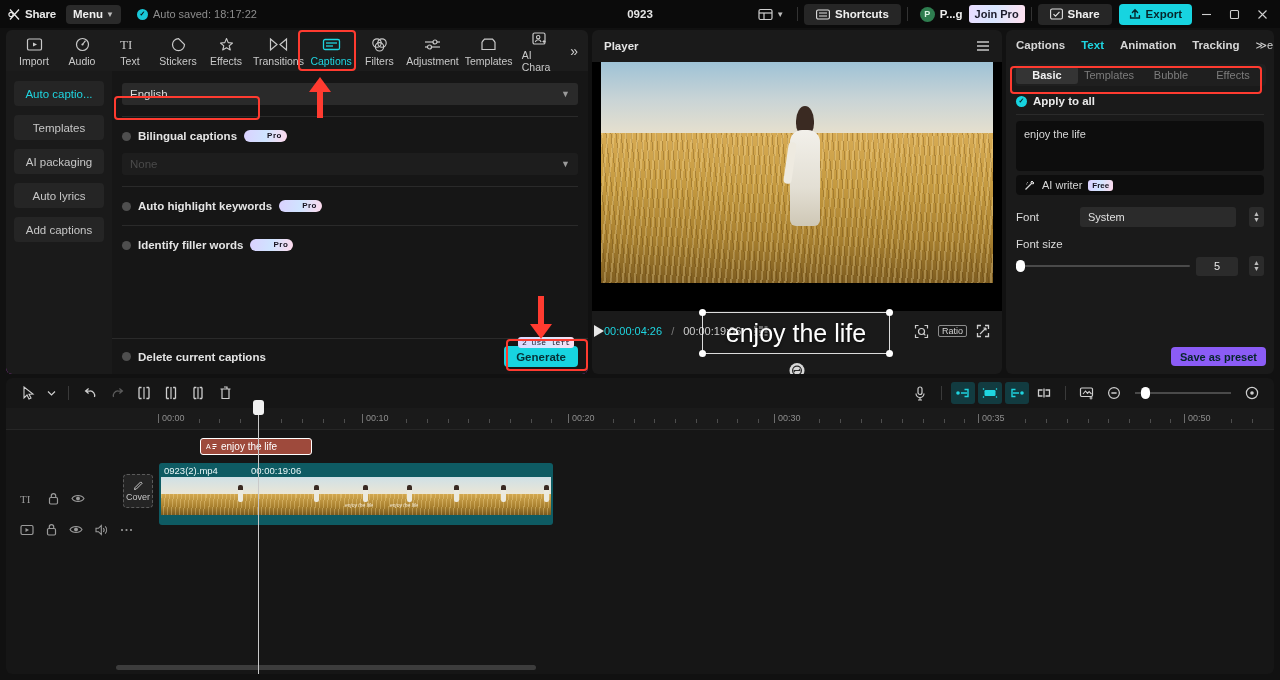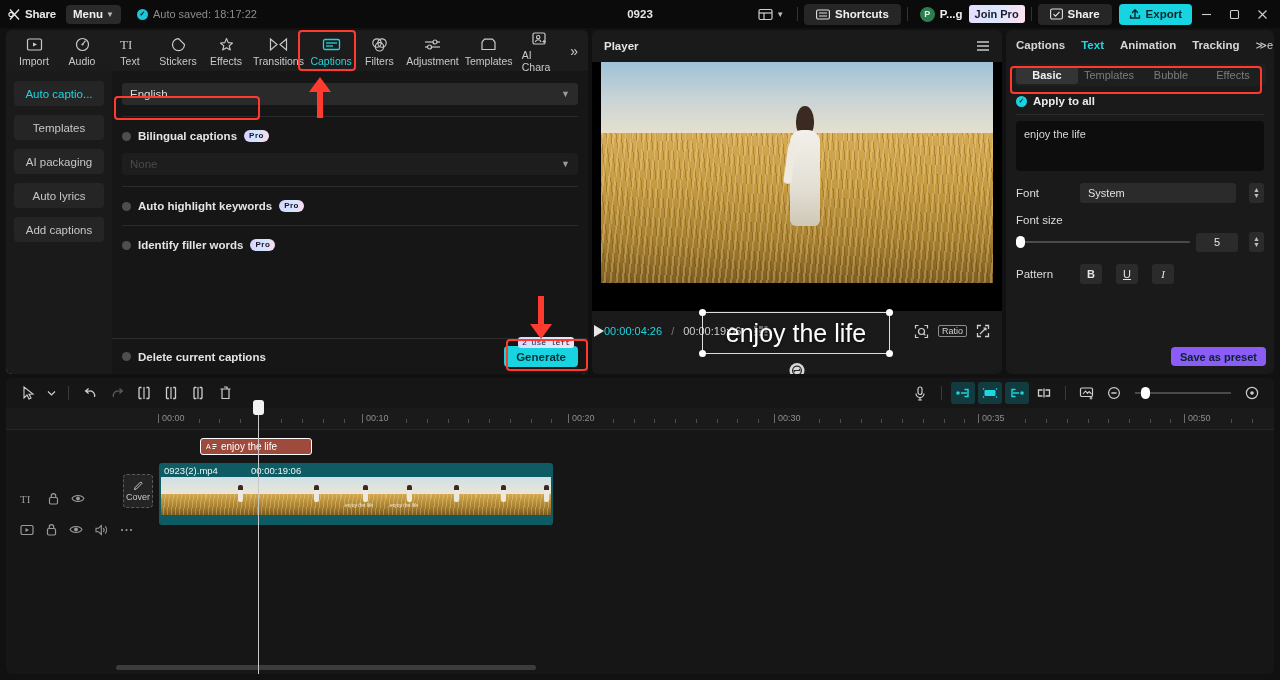--- a/index.html
+++ b/index.html
@@ -105,21 +105,21 @@
   }
   .dd .ddcaret { margin-left: auto; font-size: 9px; color: #9a9a9a; }
   .dd.disabled { color: #4a4a4a; background: #1d1d1d; }
   .divline { height: 1px; background: #2a2a2a; margin: 11px 0; }
   .optrow { display: flex; align-items: center; gap: 7px; height: 16px; }
   .toggle { width: 9px; height: 9px; border-radius: 50%; background: #4e4e4e; }
   .optlabel { font-size: 11.5px; font-weight: bold; color: #e4e4e4; }
   .badge-pro {
     font-size: 8px; font-weight: bold; color: #15131f; letter-spacing: 0.5px;
     background: linear-gradient(100deg,#dbd1ff,#cfe4ff,#ffd9ec);
-    border-radius: 7px; padding: 1px 5px 1px 5px; line-height: 1.25;
+    border-radius: 7px; padding: 1px 5px 1px 23px; line-height: 1.25;
   }
   .bottombar {
     position: absolute; left: 0; right: 0; bottom: 0; height: 36px;
     border-top: 1px solid #2a2a2a; display: flex; align-items: center;
     padding: 0 10px;
   }
   .gen-btn {
     height: 21px; padding: 0 12px; border-radius: 4px; background: #17d4e0;
     font-size: 11.5px; font-weight: bold; color: #063036;
     display: flex; align-items: center; cursor: pointer;
@@ -737,20 +737,31 @@
     </div>
 
     <div class="applyall">
       <span class="cb">✓</span>
       <span class="applyall-label">Apply to all</span>
     </div>
     <div class="rp-div"></div>
 
     <div class="textarea">enjoy the life</div>
 
+    <div class="aiwriter">
+      <span>
+        <svg width="12" height="12" viewBox="0 0 12 12">
+          <path d="M1.5 10.5 L8.5 3.5" stroke="#d8d8d8" stroke-width="1.2"></path>
+          <path d="M8 2 l2 2 -1.2 1.2 -2 -2 Z" fill="none" stroke="#d8d8d8" stroke-width="1"></path>
+          <path d="M3.2 3.2 l.7 .7 M2.3 5 l.9 0" stroke="#d8d8d8" stroke-width=".9"></path>
+        </svg>
+      </span>
+      <span class="aiwriter-label">AI writer</span>
+      <span class="badge-free">Free</span>
+    </div>
 
     <div class="ctrl-row">
       <span class="ctrl-label">Font</span>
       <span class="font-box">System</span>
       <span class="stepper">
           <span>▲</span>
           <span>▼</span>
         </span>
     </div>
 
@@ -761,26 +772,20 @@
       <span class="track">
           <span class="knob"></span>
         </span>
       <span class="numbox">5</span>
       <span class="stepper">
           <span>▲</span>
           <span>▼</span>
         </span>
     </div>
 
-    <div class="ctrl-row">
-      <span class="ctrl-label">Pattern</span>
-      <span class="pat-btn" style="font-weight:bold;">B</span>
-      <span class="pat-btn" style="text-decoration:underline;">U</span>
-      <span class="pat-btn" style="font-style:italic; font-family:'Liberation Serif',serif;">I</span>
-    </div>
 
     <div class="save-preset">
       <span>Save as preset</span>
     </div>
   </div>
 
   <div class="annot-box" style="left:1010px; top:66px; width:252px; height:28px;"></div>
 
   <div class="timeline">
 

